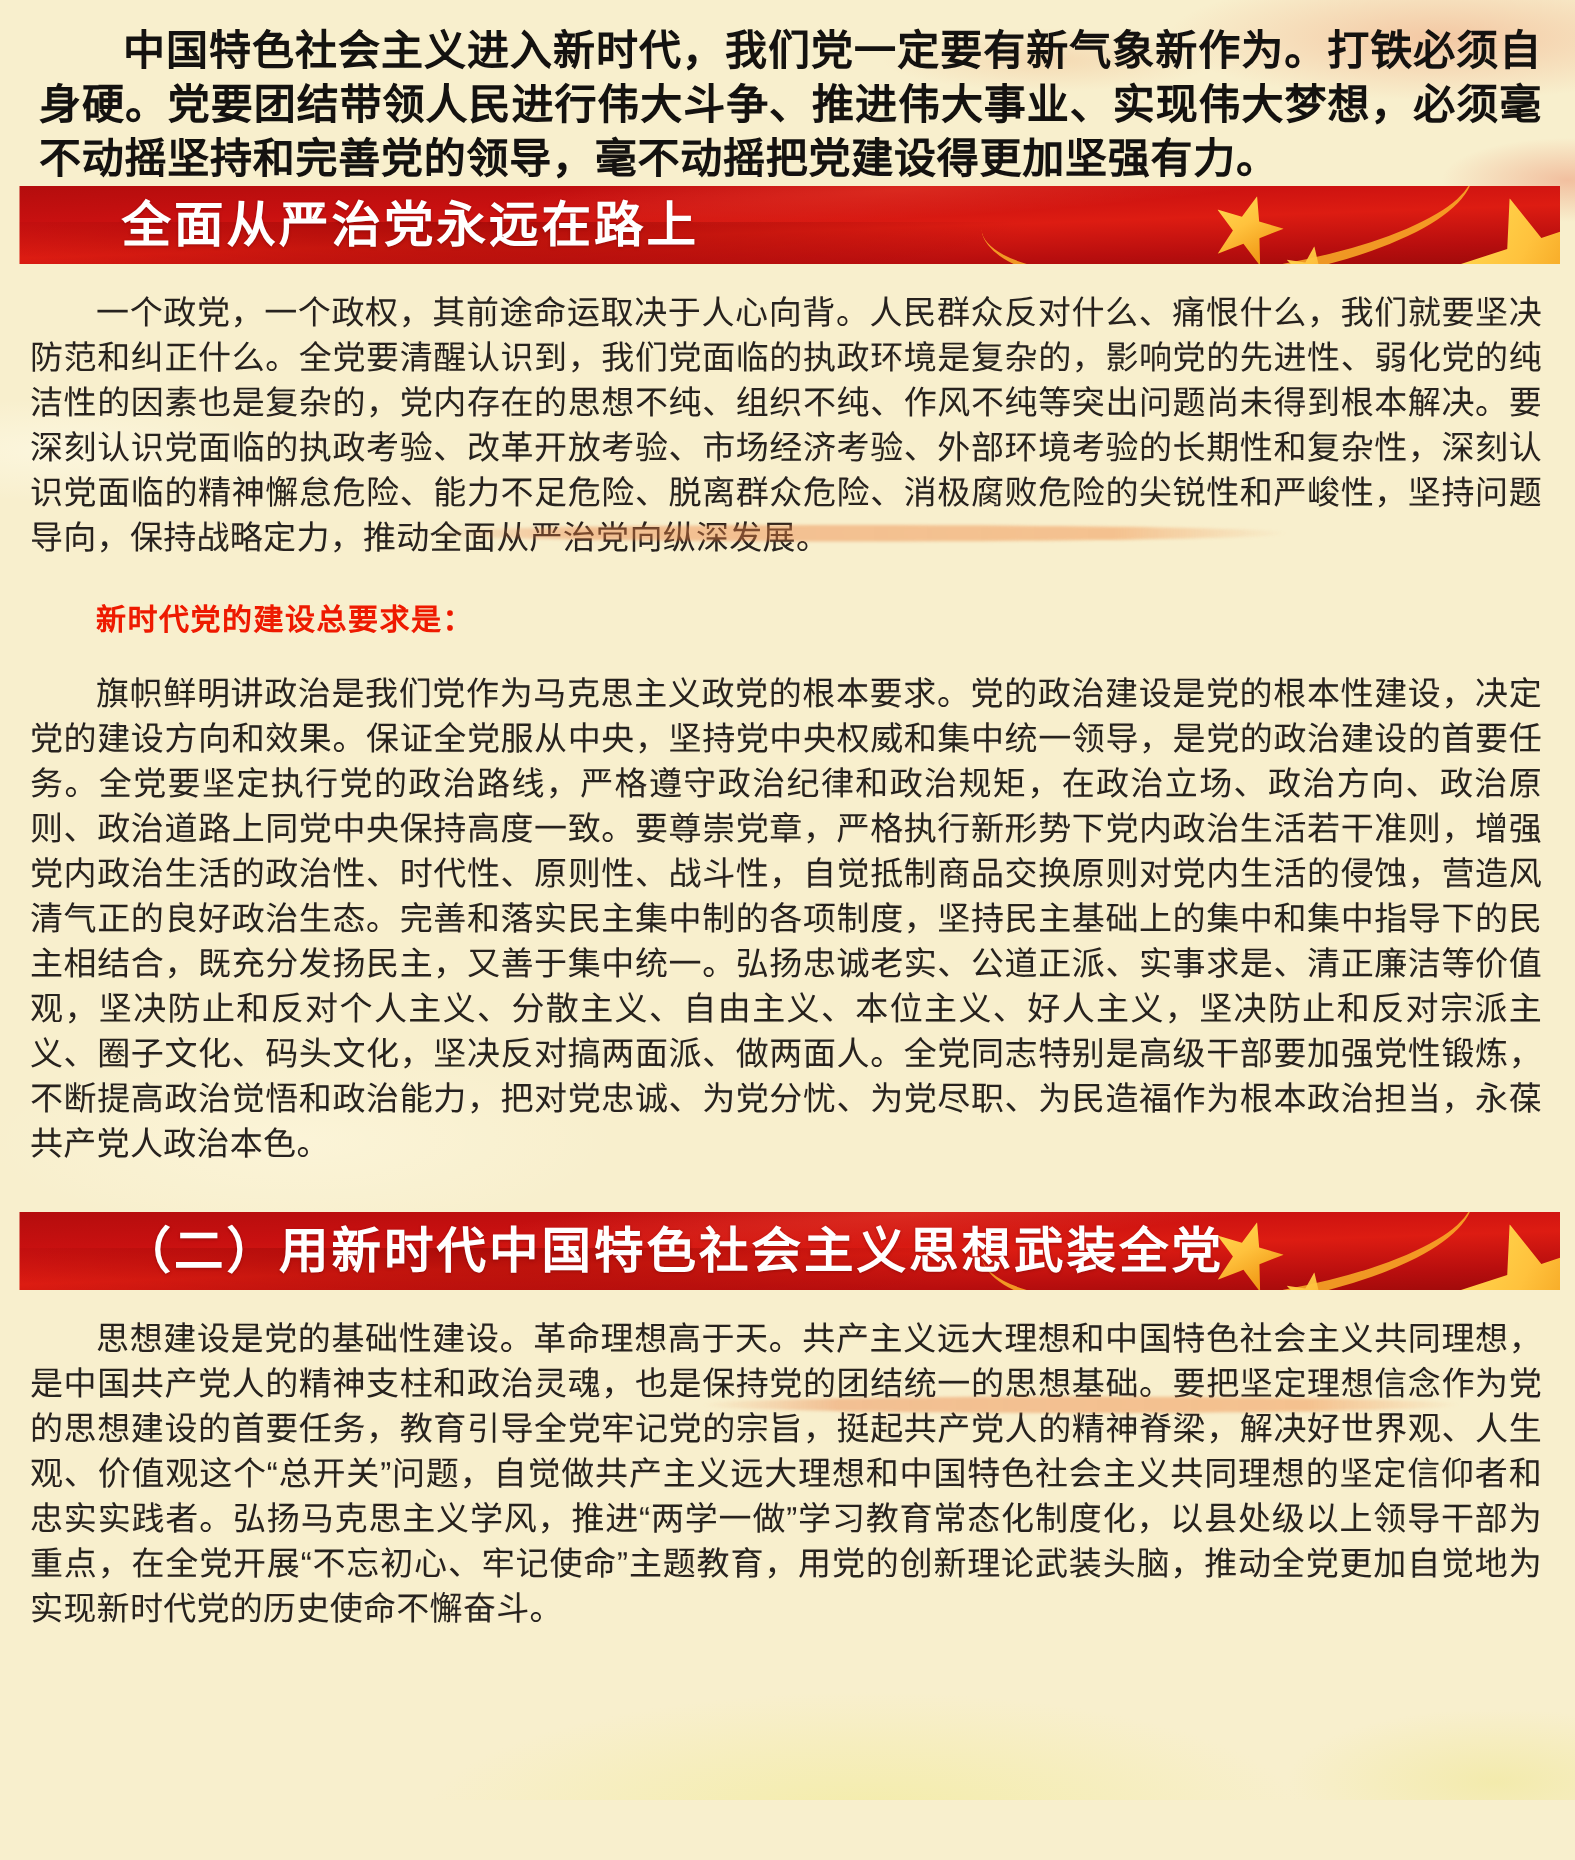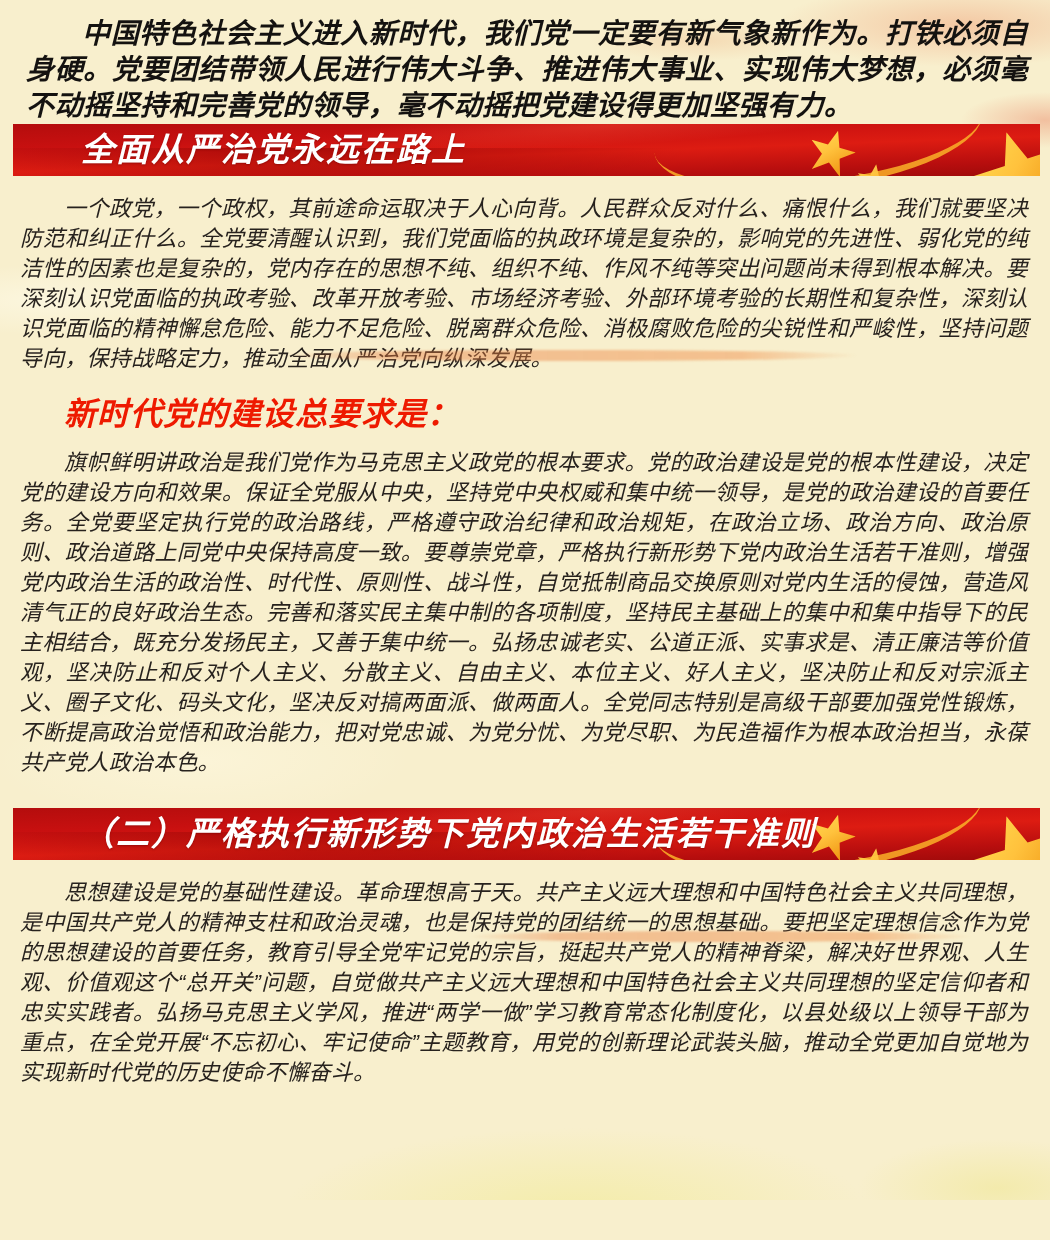--- a/index.html
+++ b/index.html
@@ -24,21 +24,20 @@
     background:
       radial-gradient(ellipse 260px 60px at 960px 25px, rgba(238,152,112,.45), transparent 70%),
       radial-gradient(ellipse 120px 40px at 1045px 120px, rgba(232,120,90,.40), transparent 70%),
       radial-gradient(ellipse 160px 30px at 700px 40px, rgba(236,170,120,.30), transparent 70%),
       radial-gradient(ellipse 200px 50px at 40px 300px, rgba(255,252,235,.55), transparent 70%),
       radial-gradient(ellipse 300px 90px at 200px 760px, rgba(255,250,228,.45), transparent 70%),
       radial-gradient(ellipse 420px 120px at 55% 101%, rgba(240,234,140,.55), transparent 70%),
       radial-gradient(ellipse 200px 70px at 95% 99%, rgba(238,230,140,.50), transparent 70%),
       var(--paper);
     color:var(--text);
-    font-style:italic;
   }
   .intro{
     margin:16px 22px 0 26px;
     font-size:28px;line-height:36px;font-weight:700;
     text-align:justify;text-indent:2em;color:#141210;
     letter-spacing:.5px;
   }
   .banner{
     position:relative;
     margin:0 10px 0 13px;
@@ -83,21 +82,21 @@
     white-space:nowrap;
   }
   .body{
     margin:18px 22px 0 20px;
     font-size:22px;line-height:30px;font-weight:500;
     text-align:justify;text-indent:2em;
     letter-spacing:.2px;
   }
   .subhead{
     margin:24px 22px 0 64px;
-    font-size:32px;line-height:32px;font-weight:700;
+    font-size:20px;line-height:32px;font-weight:700;
     color:var(--subhead-red);letter-spacing:1px;
   }
   .body.after-subhead{margin-top:12px;}
   .banner.mt{margin-top:30px;}
   .smear{
     position:absolute;pointer-events:none;border-radius:50%;
     background:linear-gradient(90deg, rgba(233,125,65,0), rgba(233,125,65,.42) 18%, rgba(240,140,70,.46) 80%, rgba(233,125,65,0));
     filter:blur(1px);
   }
   .smear1{left:283px;top:350px;width:575px;height:11px;}
@@ -130,21 +129,21 @@
   <p class="body">旗帜鲜明讲政治是我们党作为马克思主义政党的根本要求。党的政治建设是党的根本性建设，决定党的建设方向和效果。保证全党服从中央，坚持党中央权威和集中统一领导，是党的政治建设的首要任务。全党要坚定执行党的政治路线，严格遵守政治纪律和政治规矩，在政治立场、政治方向、政治原则、政治道路上同党中央保持高度一致。要尊崇党章，严格执行新形势下党内政治生活若干准则，增强党内政治生活的政治性、时代性、原则性、战斗性，自觉抵制商品交换原则对党内生活的侵蚀，营造风清气正的良好政治生态。完善和落实民主集中制的各项制度，坚持民主基础上的集中和集中指导下的民主相结合，既充分发扬民主，又善于集中统一。弘扬忠诚老实、公道正派、实事求是、清正廉洁等价值观，坚决防止和反对个人主义、分散主义、自由主义、本位主义、好人主义，坚决防止和反对宗派主义、圈子文化、码头文化，坚决反对搞两面派、做两面人。全党同志特别是高级干部要加强党性锻炼，不断提高政治觉悟和政治能力，把对党忠诚、为党分忧、为党尽职、为民造福作为根本政治担当，永葆共产党人政治本色。</p>
 
   <div class="banner mt">
     <span class="fold"></span>
     <span class="sheen"></span>
     <span class="ribbon"></span>
     <span class="ribbon2"></span>
     <span class="star star-main"></span>
     <span class="star star-tip"></span>
     <span class="star star-edge"></span>
-    <span class="banner-text">（二）严格执行新形势下党内政治生活若干准则</span>
+    <span class="banner-text">（二）用新时代中国特色社会主义思想武装全党</span>
   </div>
 
   <p class="body">思想建设是党的基础性建设。革命理想高于天。共产主义远大理想和中国特色社会主义共同理想，是中国共产党人的精神支柱和政治灵魂，也是保持党的团结统一的思想基础。要把坚定理想信念作为党的思想建设的首要任务，教育引导全党牢记党的宗旨，挺起共产党人的精神脊梁，解决好世界观、人生观、价值观这个“总开关”问题，自觉做共产主义远大理想和中国特色社会主义共同理想的坚定信仰者和忠实实践者。弘扬马克思主义学风，推进“两学一做”学习教育常态化制度化，以县处级以上领导干部为重点，在全党开展“不忘初心、牢记使命”主题教育，用党的创新理论武装头脑，推动全党更加自觉地为实现新时代党的历史使命不懈奋斗。</p>
 
   <span class="smear smear1"></span>
   <span class="smear smear2"></span>
 
 </div>
 
 </body></html>

